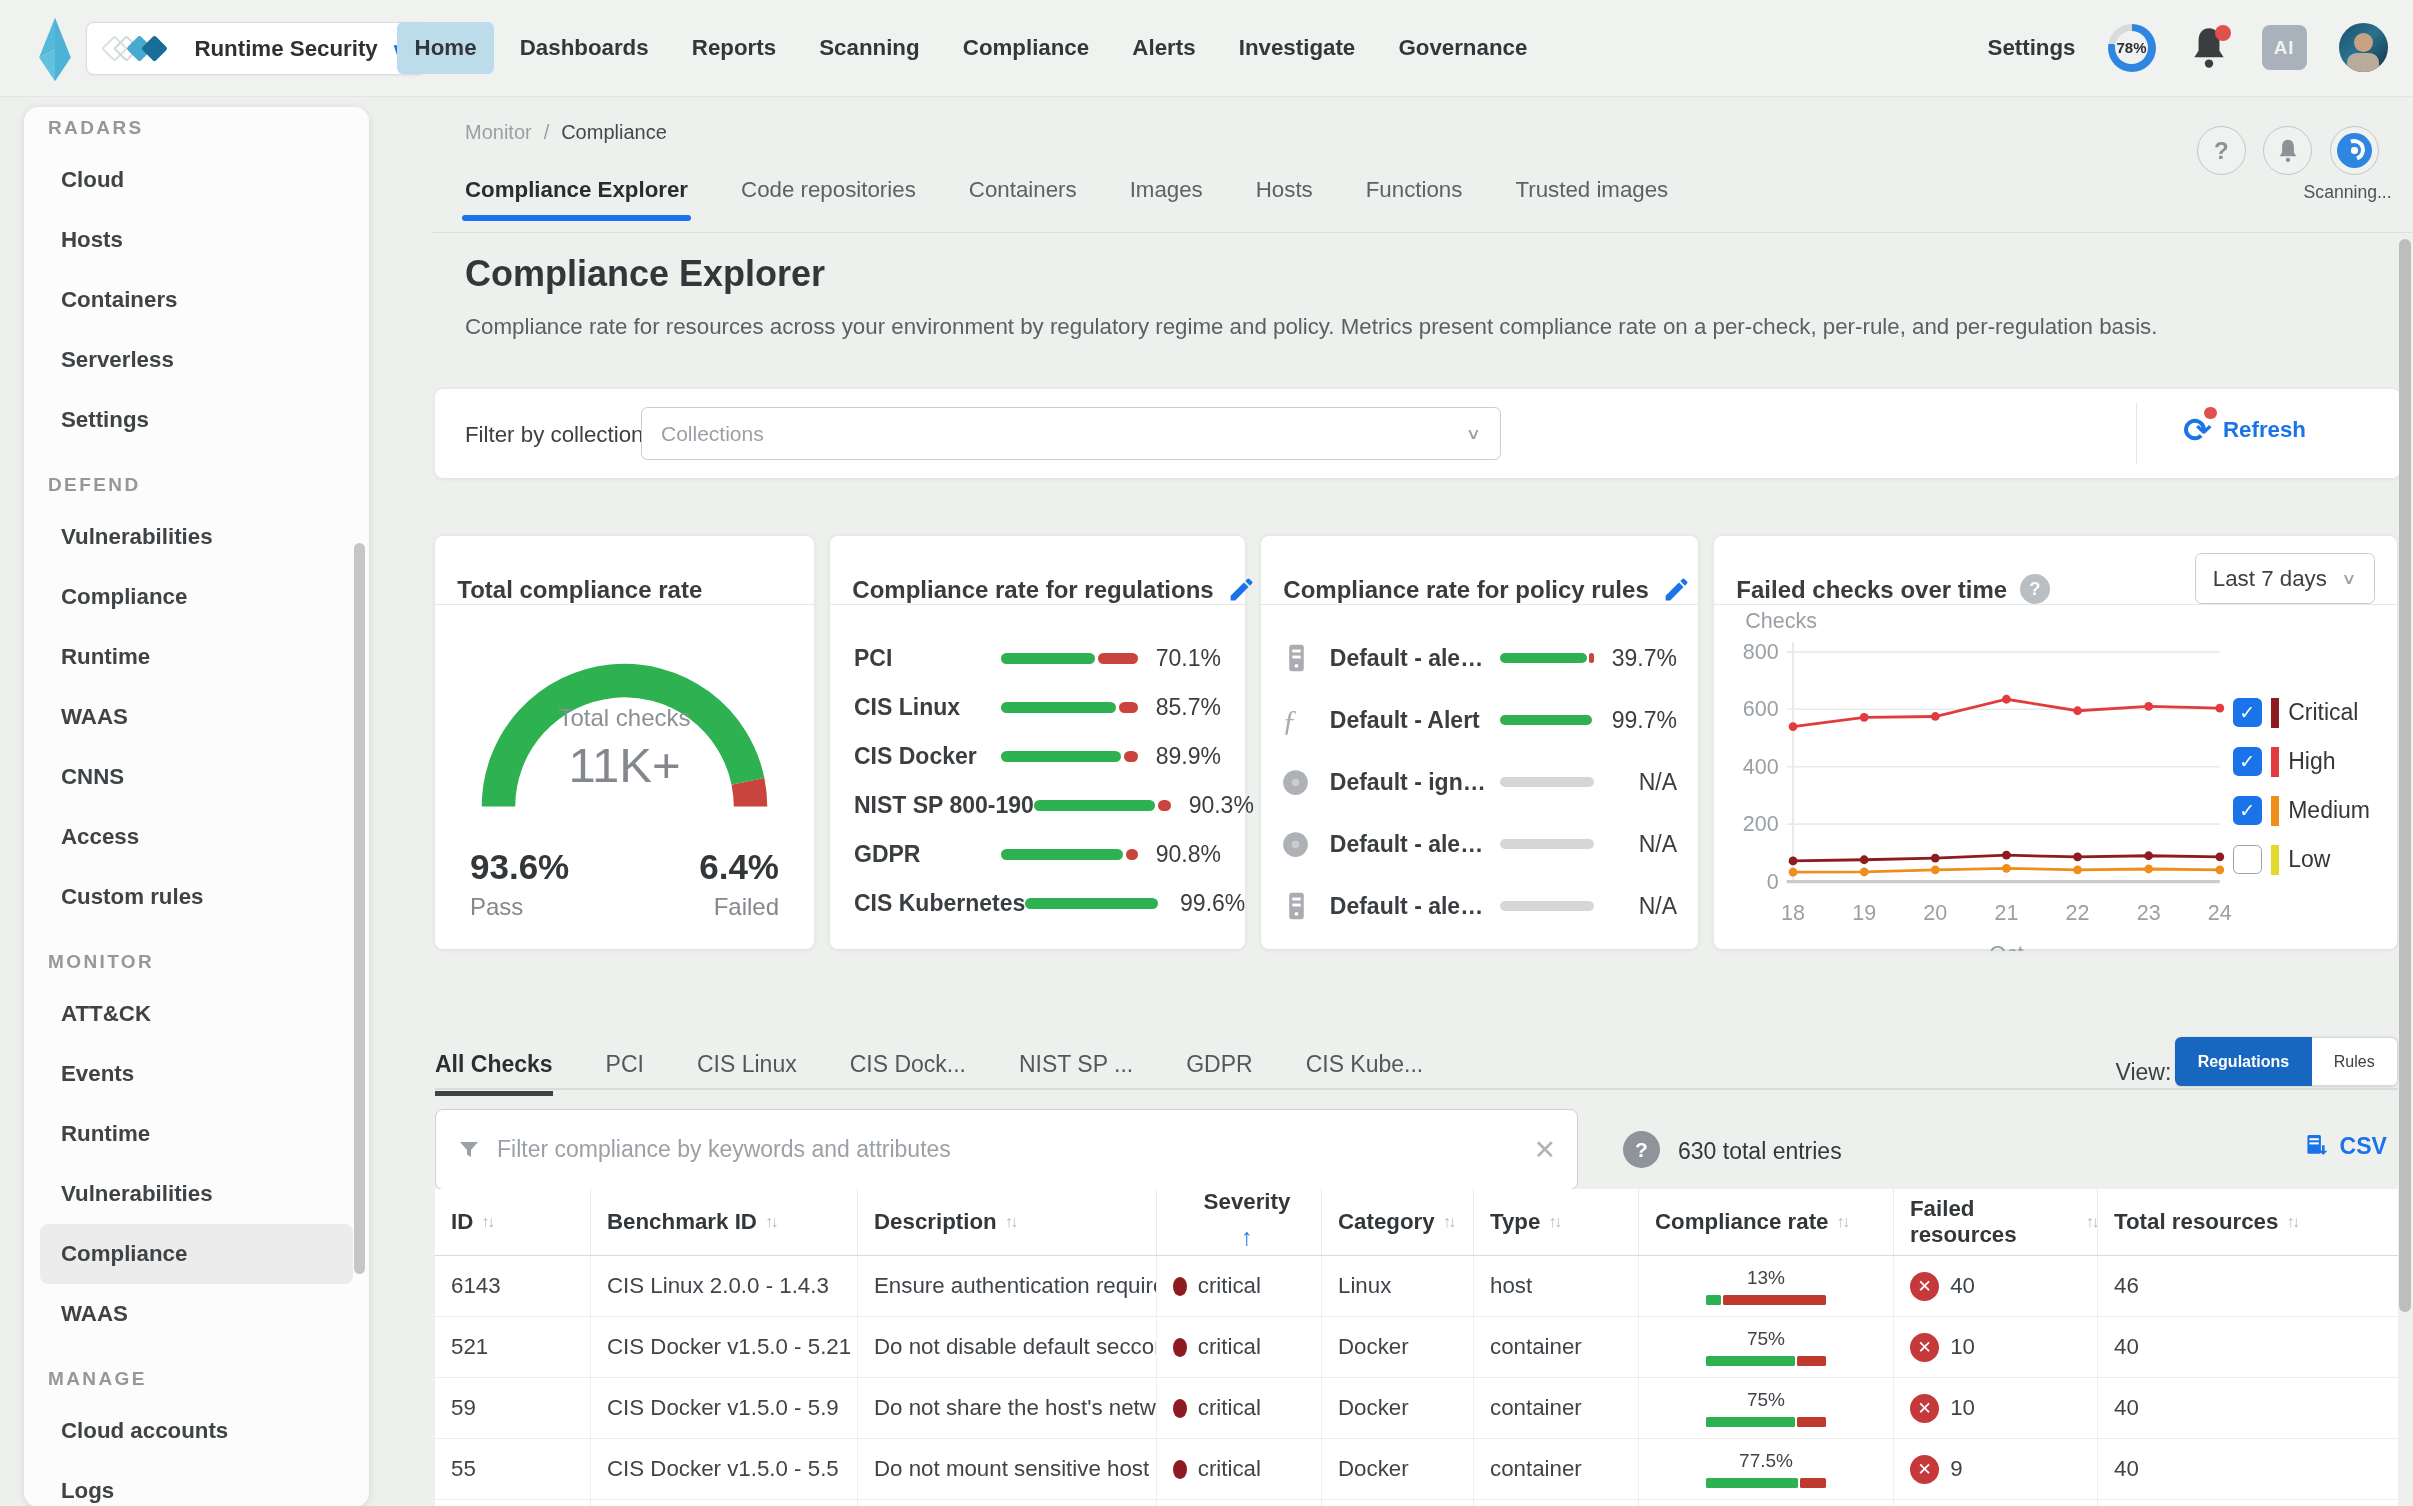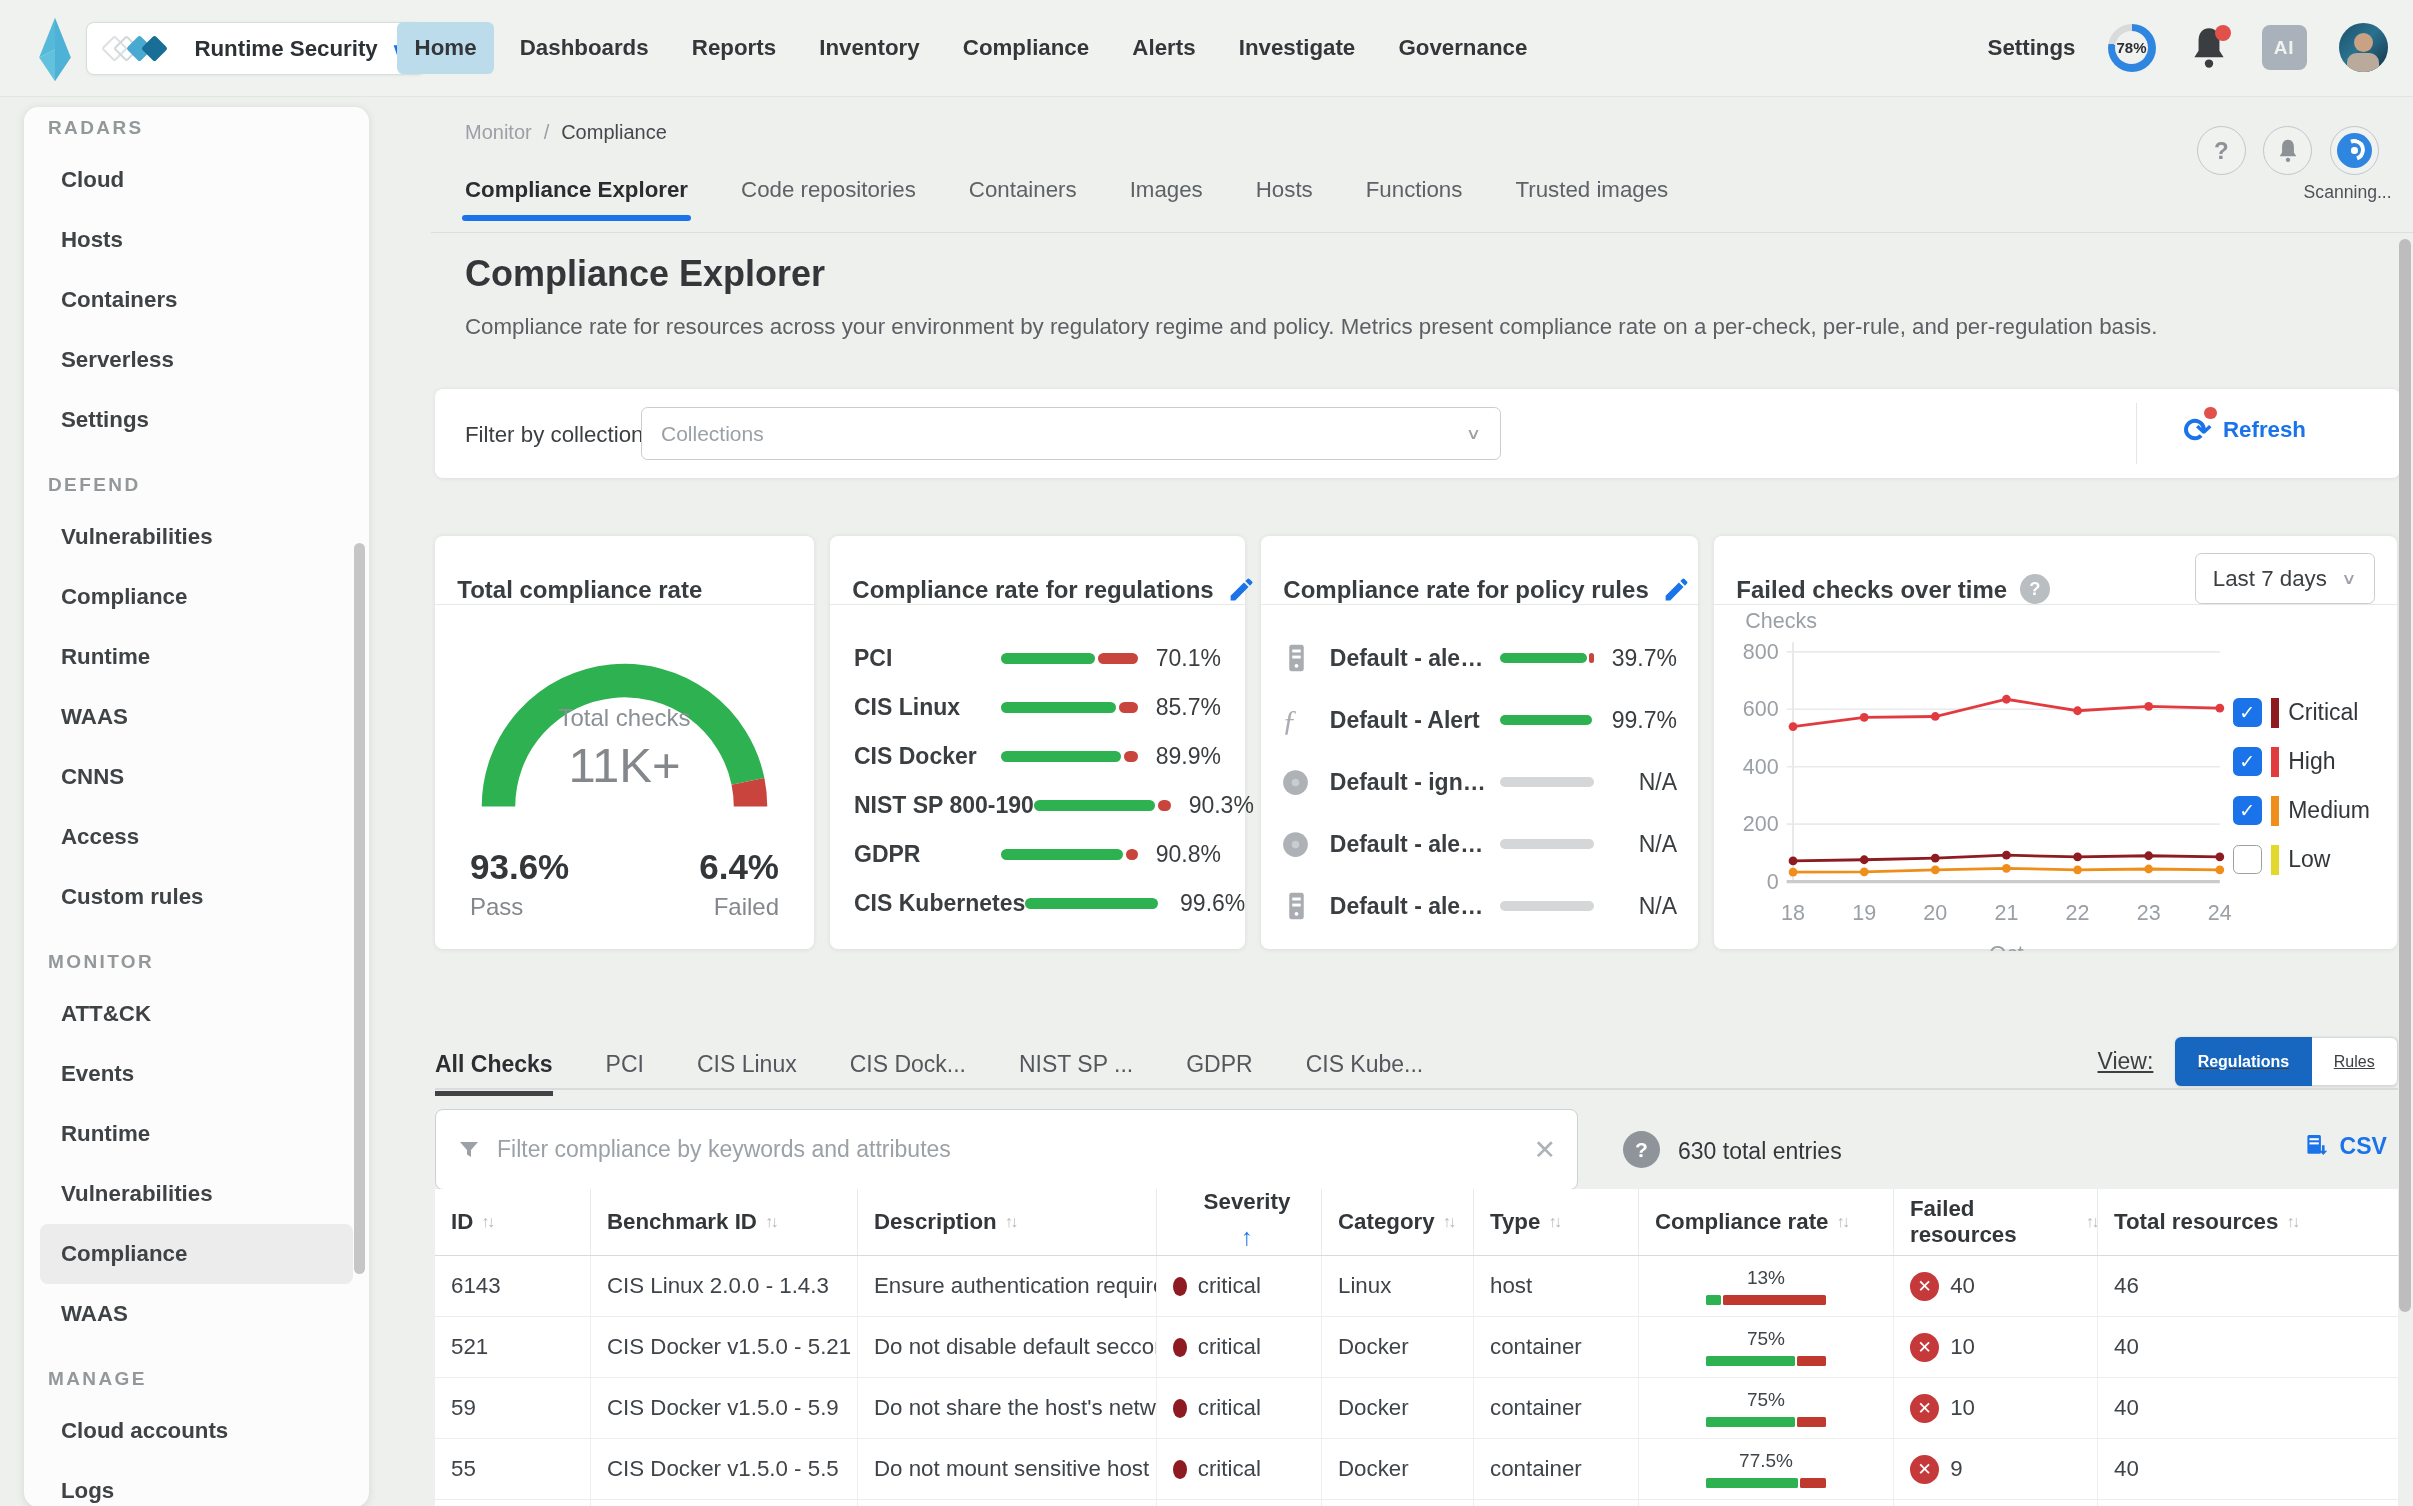--- a/index.html
+++ b/index.html
@@ -118,21 +118,21 @@
   .lchip { width:7.2px; height:30px; flex:none; }
   .llab { font-size:23px; color:#33373a; }
 
   
   .check-tabs-row { position:absolute; top:940px; left:4px; right:16px; display:flex; align-items:flex-end; }
   .check-tabs { display:flex; gap:53px; flex:1; }
   .check-tab { position:relative; font-size:23px; color:#53585c; padding-bottom:16px; cursor:pointer; white-space:nowrap; }
   .check-tab.active { color:#2c2f31; font-weight:700; }
   .check-tab.active::after { content:""; position:absolute; left:0; right:0; bottom:-1.6px; height:4.8px; background:#3f4346; }
   .checks-divider { position:absolute; top:991px; left:4px; right:16px; height:1.6px; background:#d9dcda; }
-  .view-group { display:flex; align-items:center; gap:22px; padding-bottom:8px;text-decoration:underline; }
+  .view-group { display:flex; align-items:flex-end; gap:4px; padding-bottom:8px; }
   .view-label { font-size:23px; color:#3c4043; }
   .seg { display:flex; box-shadow:0 0.8px 2.4px rgba(0,0,0,.12); border-radius:6.4px; }
   .seg-btn { height:49px; display:flex; align-items:center; padding:0 22.3px; font-size:16px; cursor:pointer; }
   .seg-btn.active { background:#1766bf; color:#fff; font-weight:600; border-radius:6.4px 0 0 6.4px; }
   .seg-btn.idle { background:#fff; color:#3c4043; border:0.8px solid #d6d9db; border-left:none; border-radius:0 6.4px 6.4px 0; }
 
   .table-filter-row { position:absolute; top:1012px; left:4px; right:16px; height:83px; }
   .tfilter { position:absolute; left:0; top:0; width:1143px; height:81px; background:#fff; border:1.6px solid #cdd1d4; border-radius:8px; display:flex; align-items:center; gap:16px; padding:0 21px; }
   .tfilter-ph { flex:1; font-size:23px; color:#9ba1a6; white-space:nowrap; overflow:hidden; }
   .tfilter-x { color:#aeb3b7; font-size:27px; cursor:pointer; }
@@ -178,21 +178,21 @@
           <span class="d3"></span>
           <span class="d4"></span>
       </span>
       <span class="module-label">Runtime Security</span>
       <span class="pill-chev">∨</span>
     </div>
     <div class="topnav" id="topnav">
         <div class="nav-item active">Home</div>
         <div class="nav-item">Dashboards</div>
         <div class="nav-item">Reports</div>
-        <div class="nav-item">Inventory</div>
+        <div class="nav-item">Scanning</div>
         <div class="nav-item">Compliance</div>
         <div class="nav-item">Alerts</div>
         <div class="nav-item">Investigate</div>
         <div class="nav-item">Governance</div>
       </div>
     <div class="top-right">
       <span class="settings-label">Settings</span>
       <span class="ring">
           <b>78%</b>
         </span>

